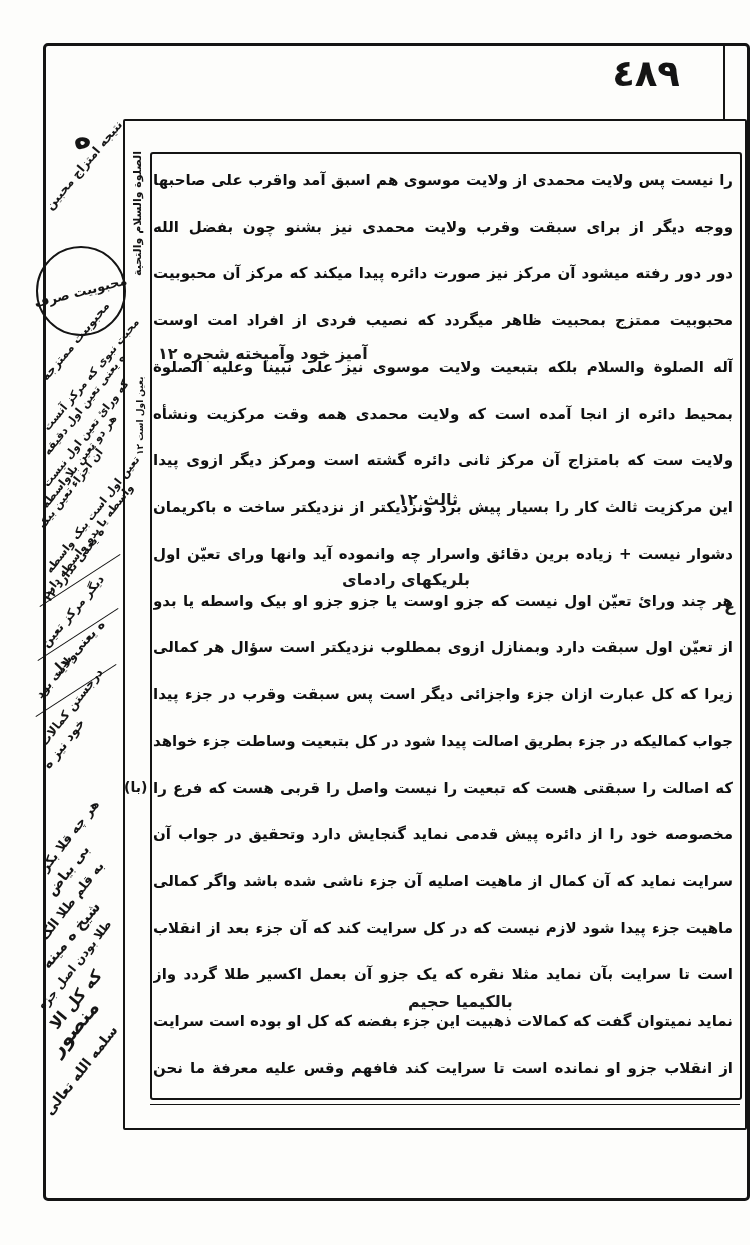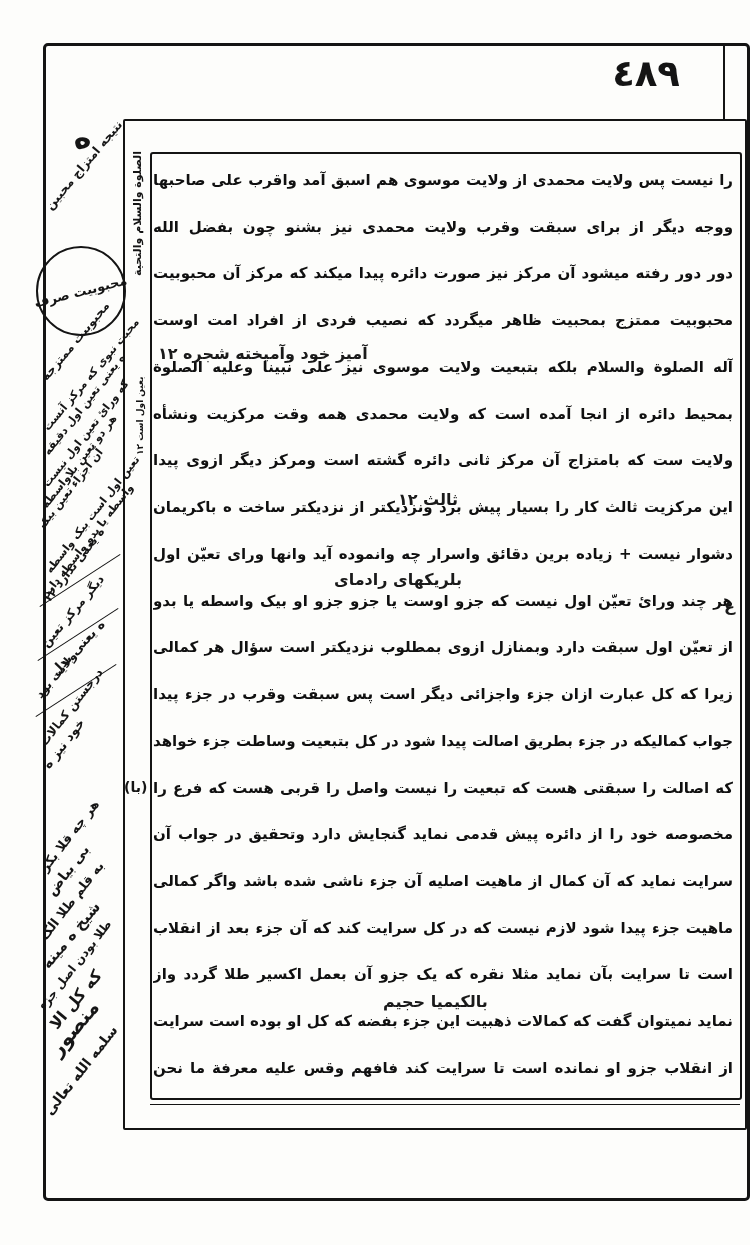--- a/index.html
+++ b/index.html
@@ -19,22 +19,22 @@
   
   .page-number{position:absolute;left:600px;top:52px;width:92px;height:58px;
         font-size:37px;font-weight:700;text-align:center;direction:rtl;}
   
   .text-block{position:absolute;left:153px;top:157px;width:580px;height:934px;
         display:flex;flex-direction:column;justify-content:space-between;}
   .tl{direction:rtl;font-size:15px;font-weight:700;line-height:46px;height:46px;
         overflow:hidden;text-align:justify;text-align-last:justify;color:#101010;}
   
   .g{position:absolute;direction:rtl;font-size:16px;font-weight:700;color:#1a1a1a;white-space:nowrap;}
-  .g0{left:158px;top:344px;} .g1{left:398px;top:490px;} .g2{left:334px;top:570px;}
-  .g3{left:724px;top:596px;} .g4{left:383px;top:992px;}
+  .g0{left:158px;top:344px;} .g1{left:398px;top:490px;} .g2{left:342px;top:570px;}
+  .g3{left:724px;top:596px;} .g4{left:408px;top:992px;}
   
   .vtext{position:absolute;direction:rtl;white-space:nowrap;font-weight:700;
         transform-origin:0 0;transform:rotate(-90deg);}
   .strip-top{left:131px;top:276px;font-size:11px;}
   .strip-mid{left:135px;top:455px;font-size:9px;}
   .catchword{position:absolute;left:124px;top:779px;font-size:14px;font-weight:700;direction:rtl;}
   
   .m{position:absolute;direction:rtl;white-space:nowrap;color:#151515;font-weight:700;
         transform-origin:center;}
   .siglum{left:72px;top:120px;font-size:30px;transform:rotate(-18deg);}

